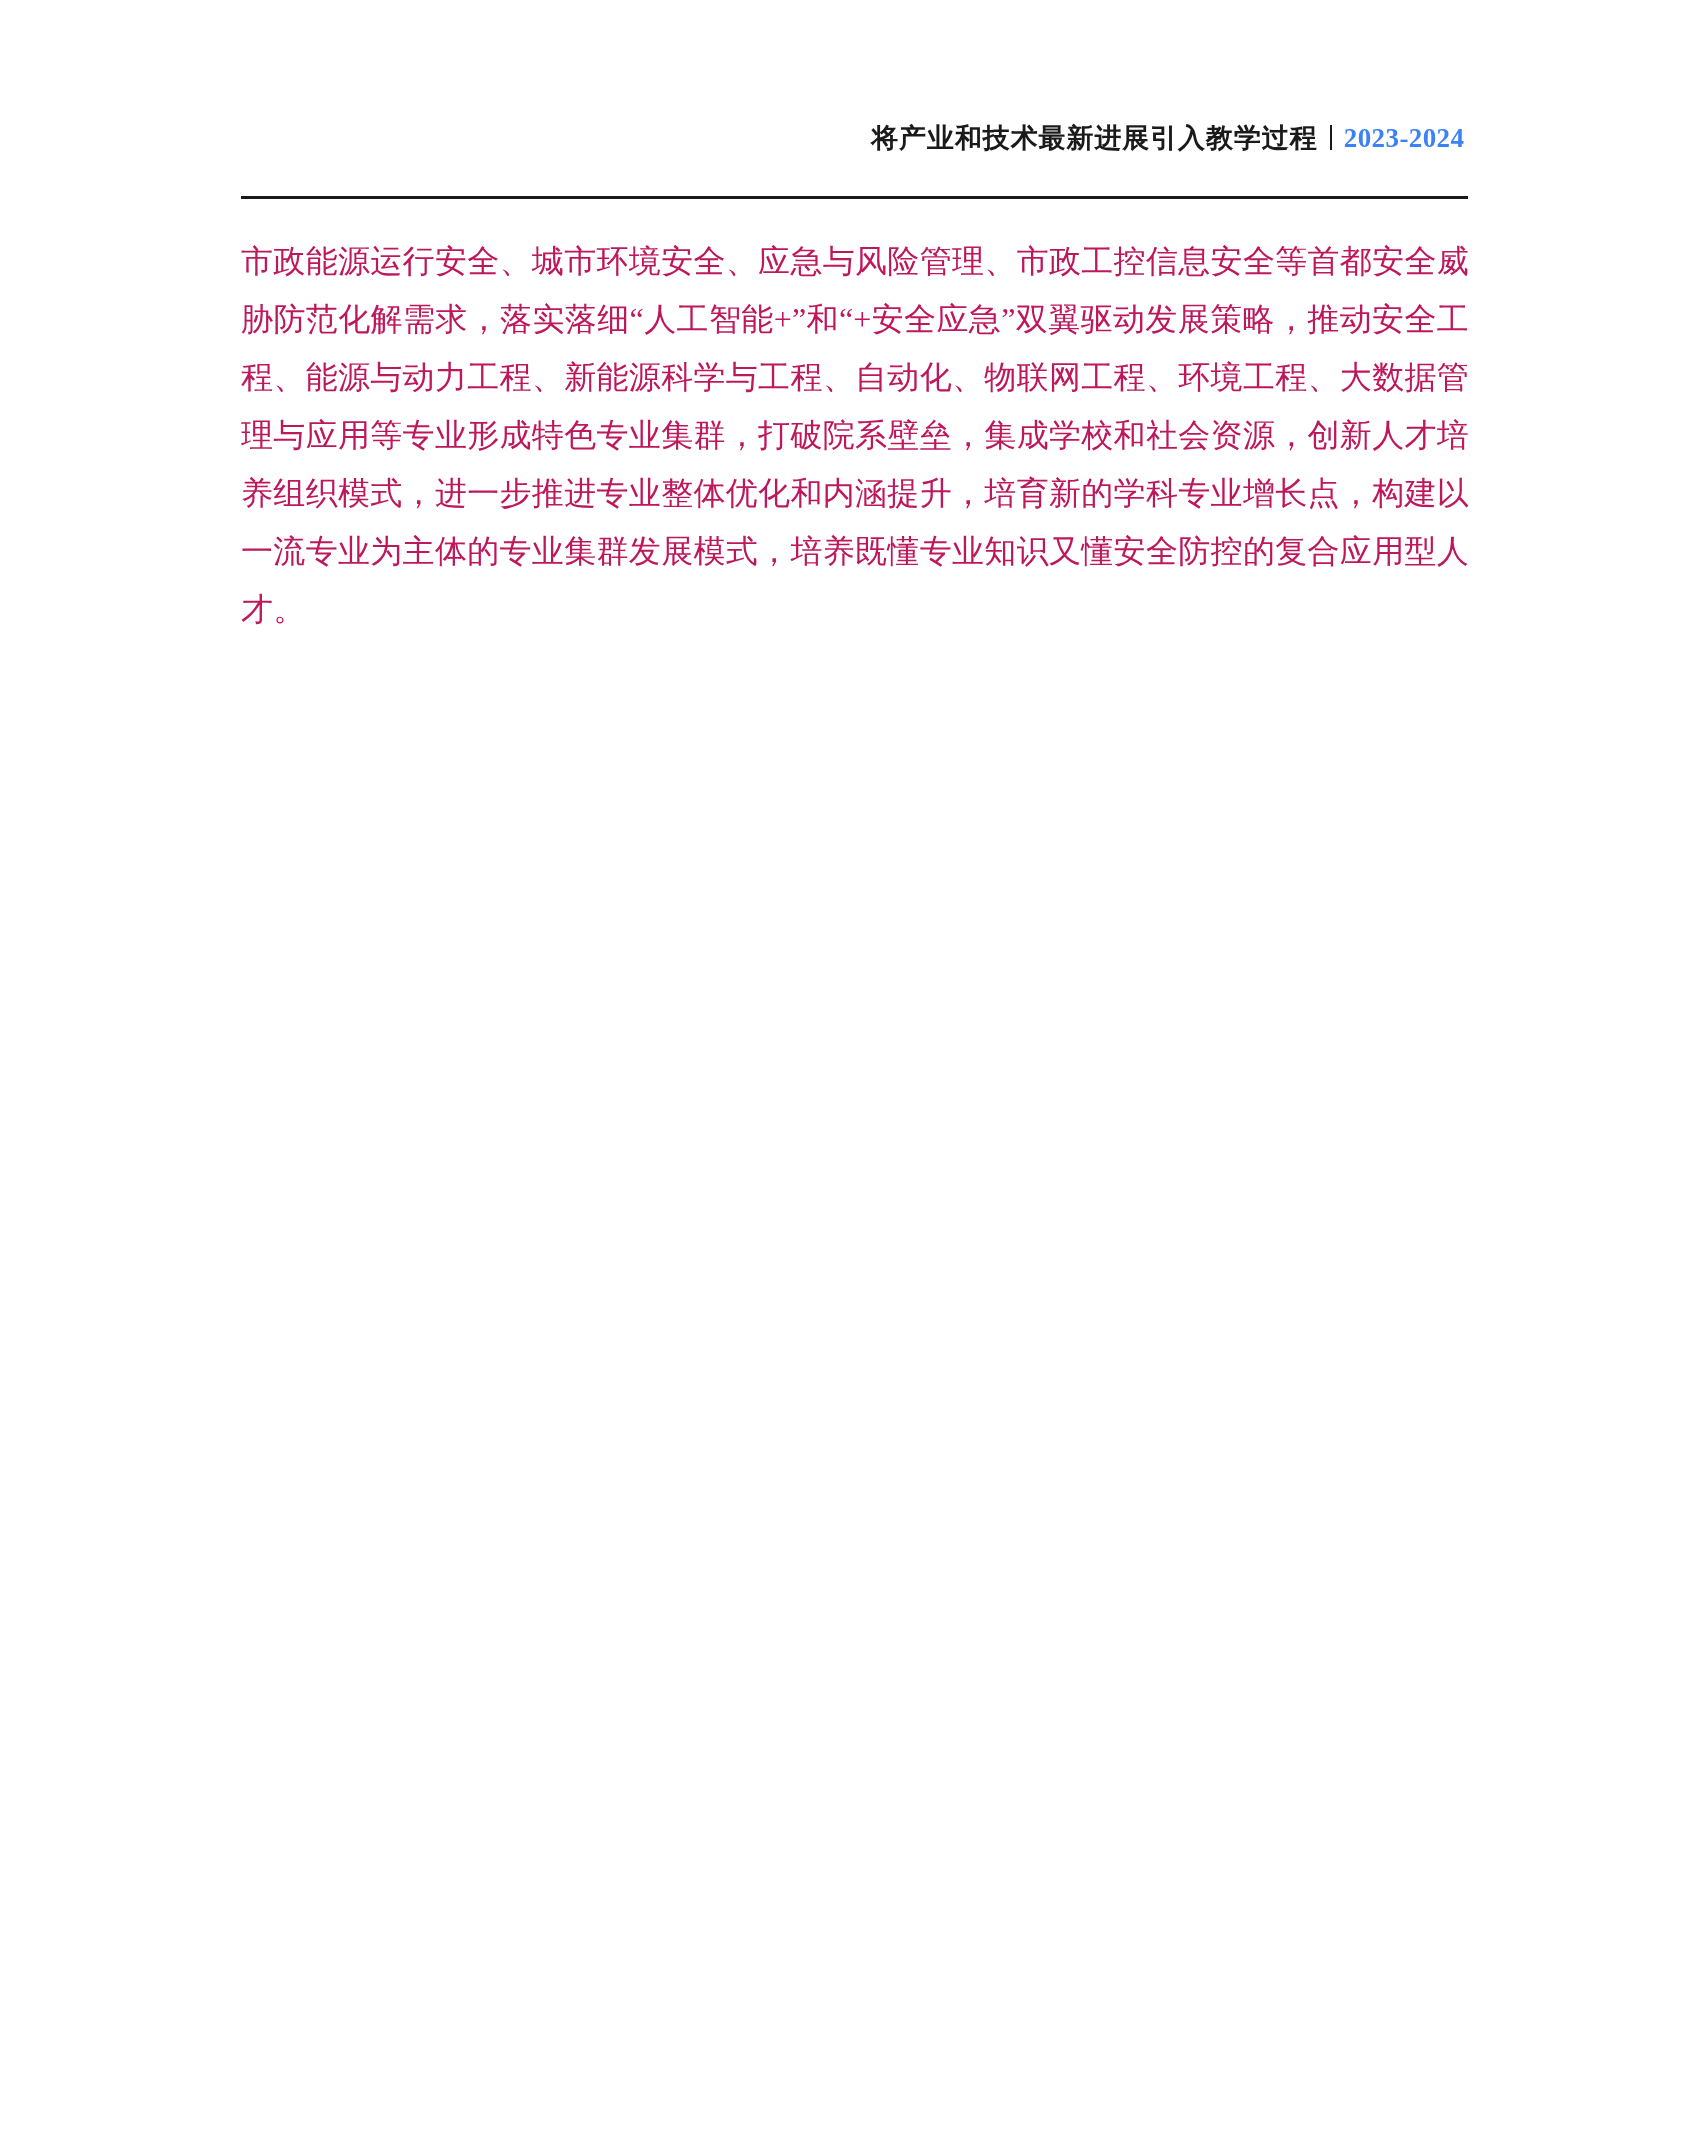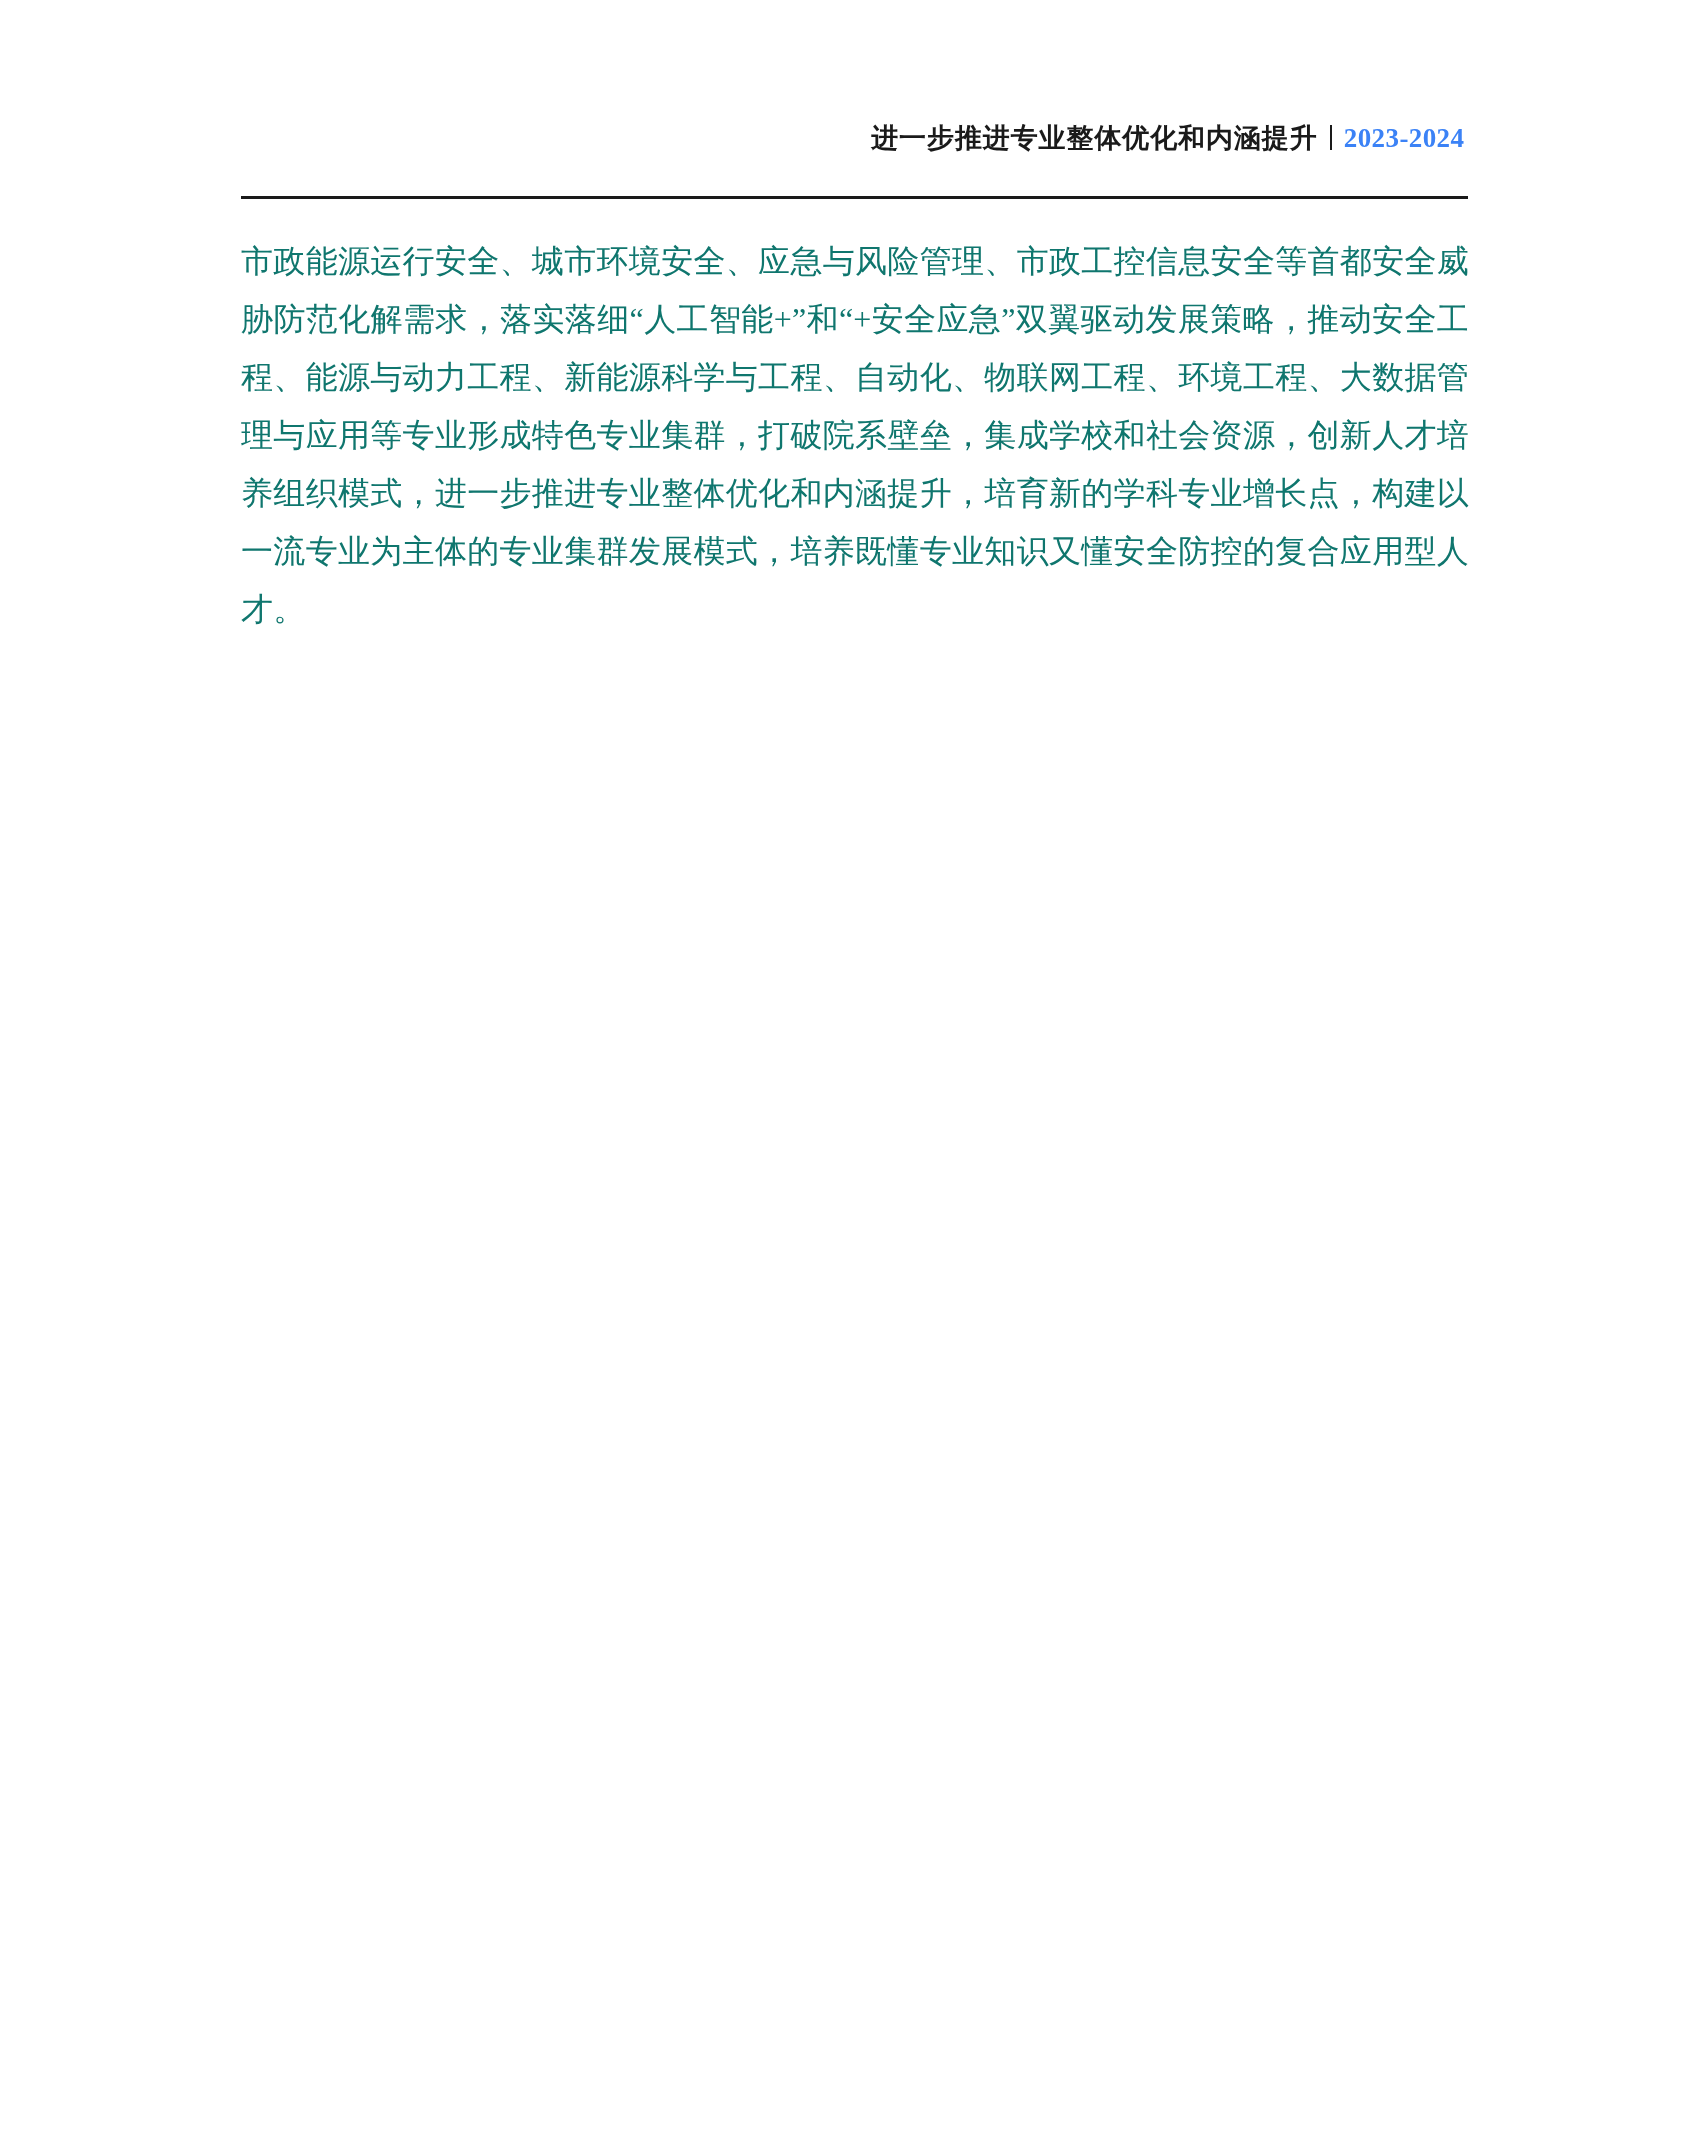--- a/index.html
+++ b/index.html
@@ -73,35 +73,35 @@
     top: 232px;
     width: 1228px;
   }
   p.para {
     margin: 0 0 2.6px 0;
     font-size: 32px;
     line-height: 58px;
     text-align: justify;
     text-justify: inter-ideograph;
     letter-spacing: 0.2px;
-    color: #0f766e;
+    color: #be185d;
     font-family: "Liberation Serif", "DejaVu Serif", serif;
   }
   p.indent {
     text-indent: 65px;
   }
 </style>
 </head>
 <body>
 
 <div class="page">
 
   <div class="header">
     <div class="header-inner">
-      <span class="header-title">进一步推进专业整体优化和内涵提升</span>
+      <span class="header-title">将产业和技术最新进展引入教学过程</span>
       <span class="header-sep"></span>
       <span class="header-years">2023-2024</span>
     </div>
   </div>
   <div class="header-rule"></div>
 
   <div class="body">
     <p class="para">市政能源运行安全、城市环境安全、应急与风险管理、市政工控信息安全等首都安全威胁防范化解需求，落实落细“人工智能+”和“+安全应急”双翼驱动发展策略，推动安全工程、能源与动力工程、新能源科学与工程、自动化、物联网工程、环境工程、大数据管理与应用等专业形成特色专业集群，打破院系壁垒，集成学校和社会资源，创新人才培养组织模式，进一步推进专业整体优化和内涵提升，培育新的学科专业增长点，构建以一流专业为主体的专业集群发展模式，培养既懂专业知识又懂安全防控的复合应用型人才。</p>
   </div>
 

